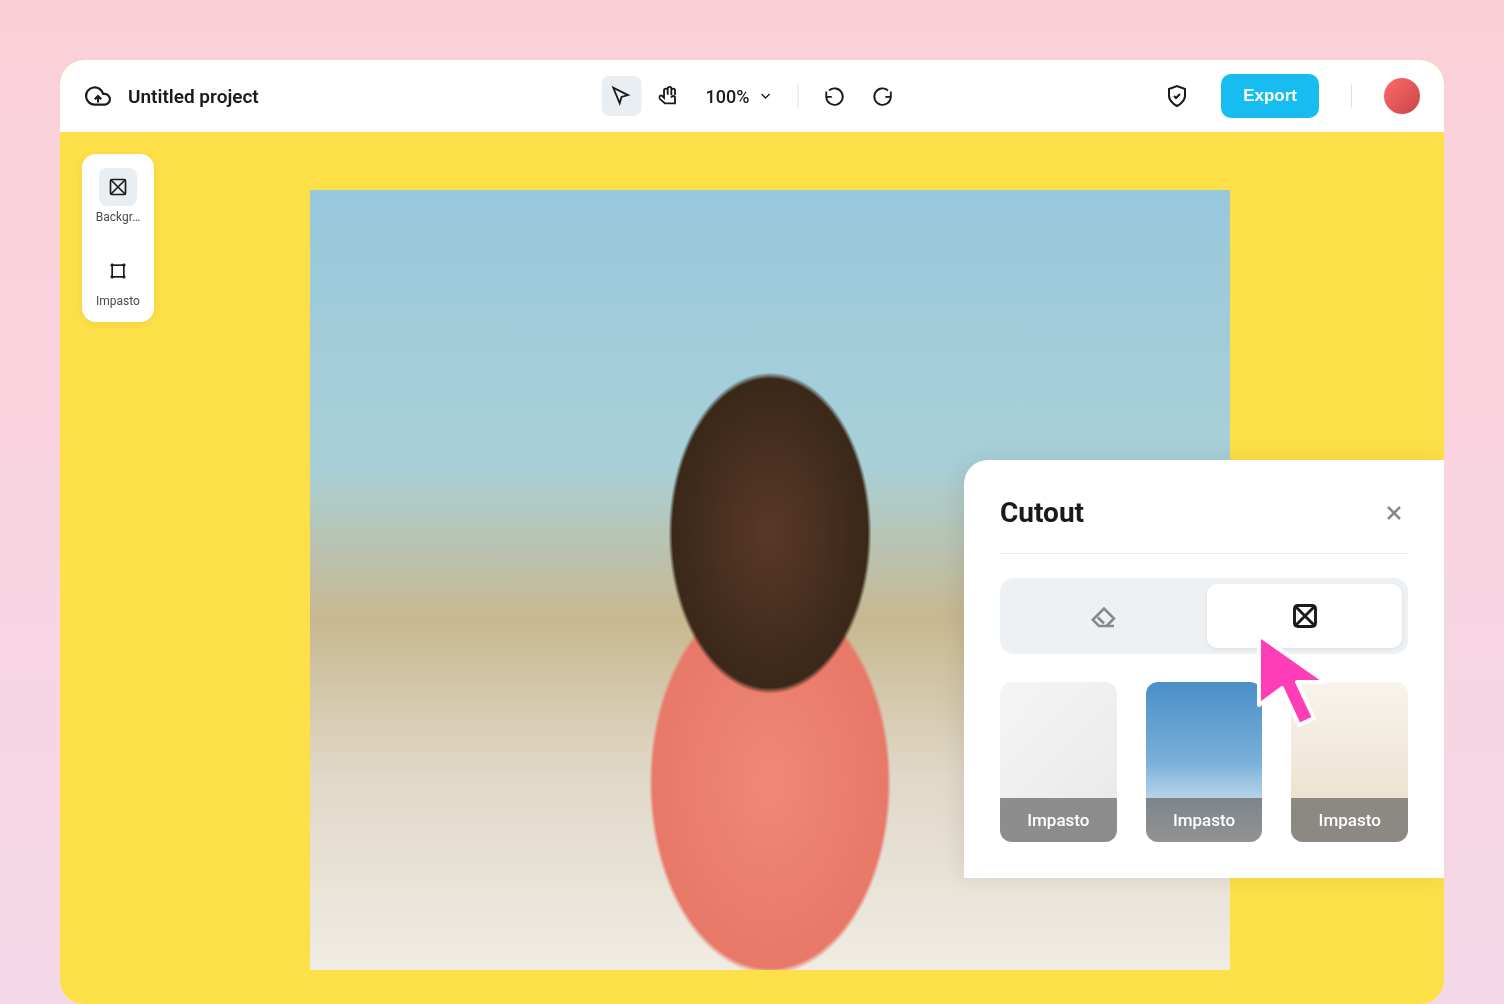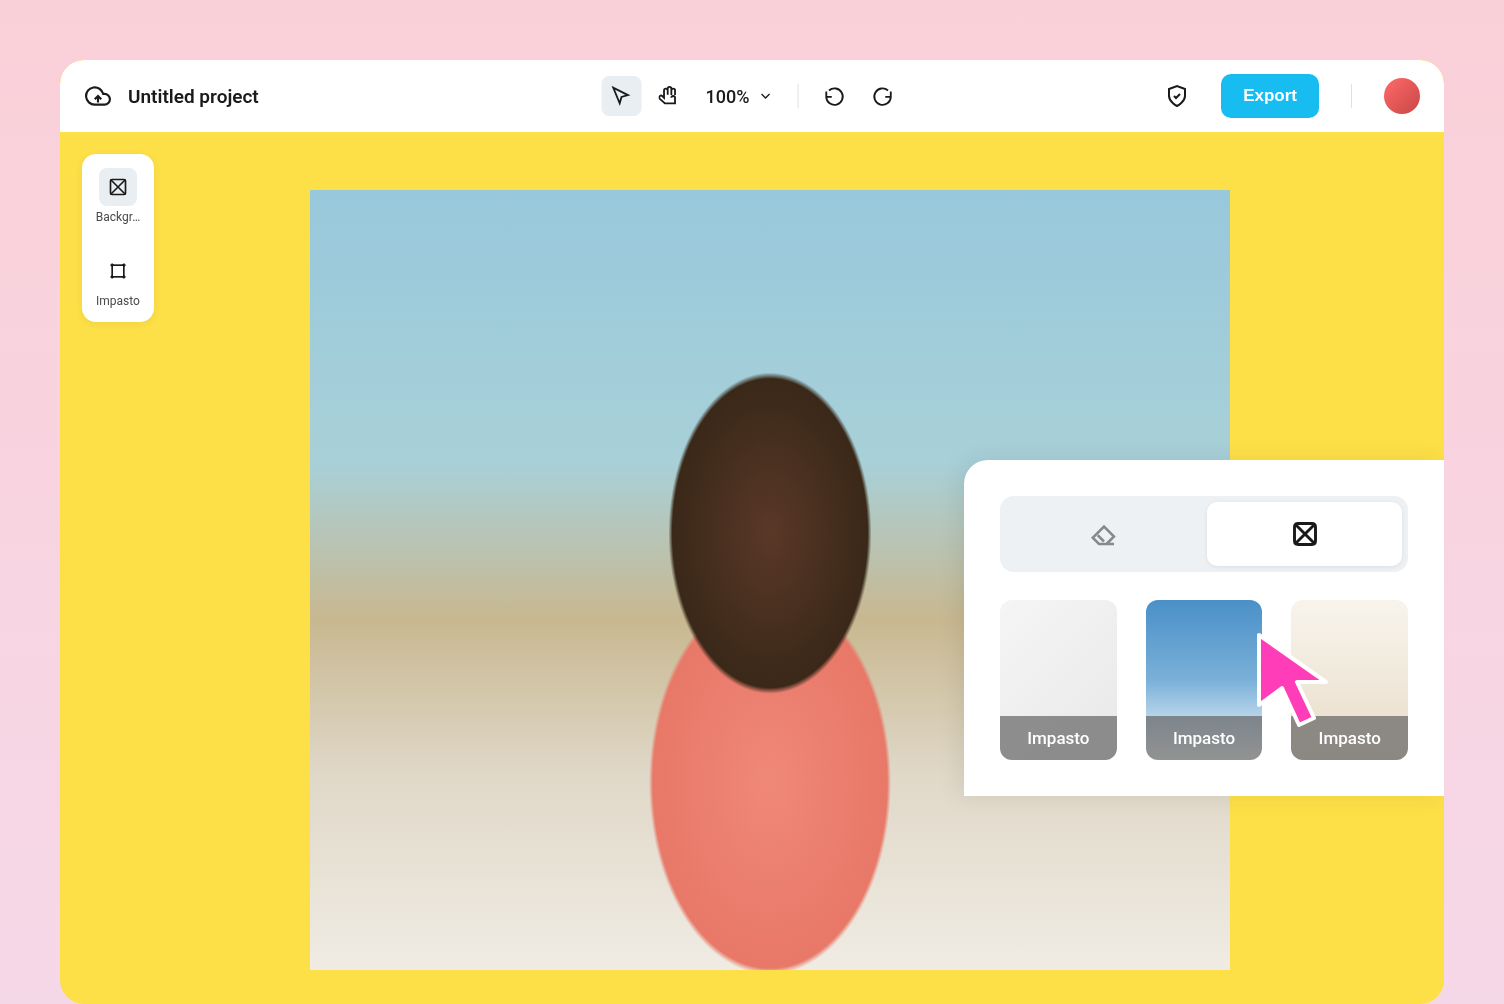--- a/index.html
+++ b/index.html
@@ -344,20 +344,28 @@
     </div>
   </div>
 
   <div class="canvas-area">
     <div class="canvas-image">
       <div class="person-silhouette"></div>
     </div>
   </div>
 
   <div class="cutout-panel">
+    <div class="panel-header">
+      <div class="panel-title">Cutout</div>
+      <div class="close-btn">
+        <svg width="24" height="24" viewBox="0 0 24 24" fill="none" stroke="#888" stroke-width="2.5">
+            <path d="M18 6L6 18M6 6l12 12"></path>
+          </svg>
+      </div>
+    </div>
 
     <div class="tab-row">
       <div class="tab-btn">
         <svg width="30" height="30" viewBox="0 0 24 24" fill="none" stroke="#888" stroke-width="2">
             <path d="M20 20H8l-5-5 9-9 8 8-6 6"></path>
             <path d="M7 13l5 5"></path>
           </svg>
       </div>
       <div class="tab-btn active">
         <svg width="28" height="28" viewBox="0 0 24 24" fill="none" stroke="#1a1a1a" stroke-width="2.5">

